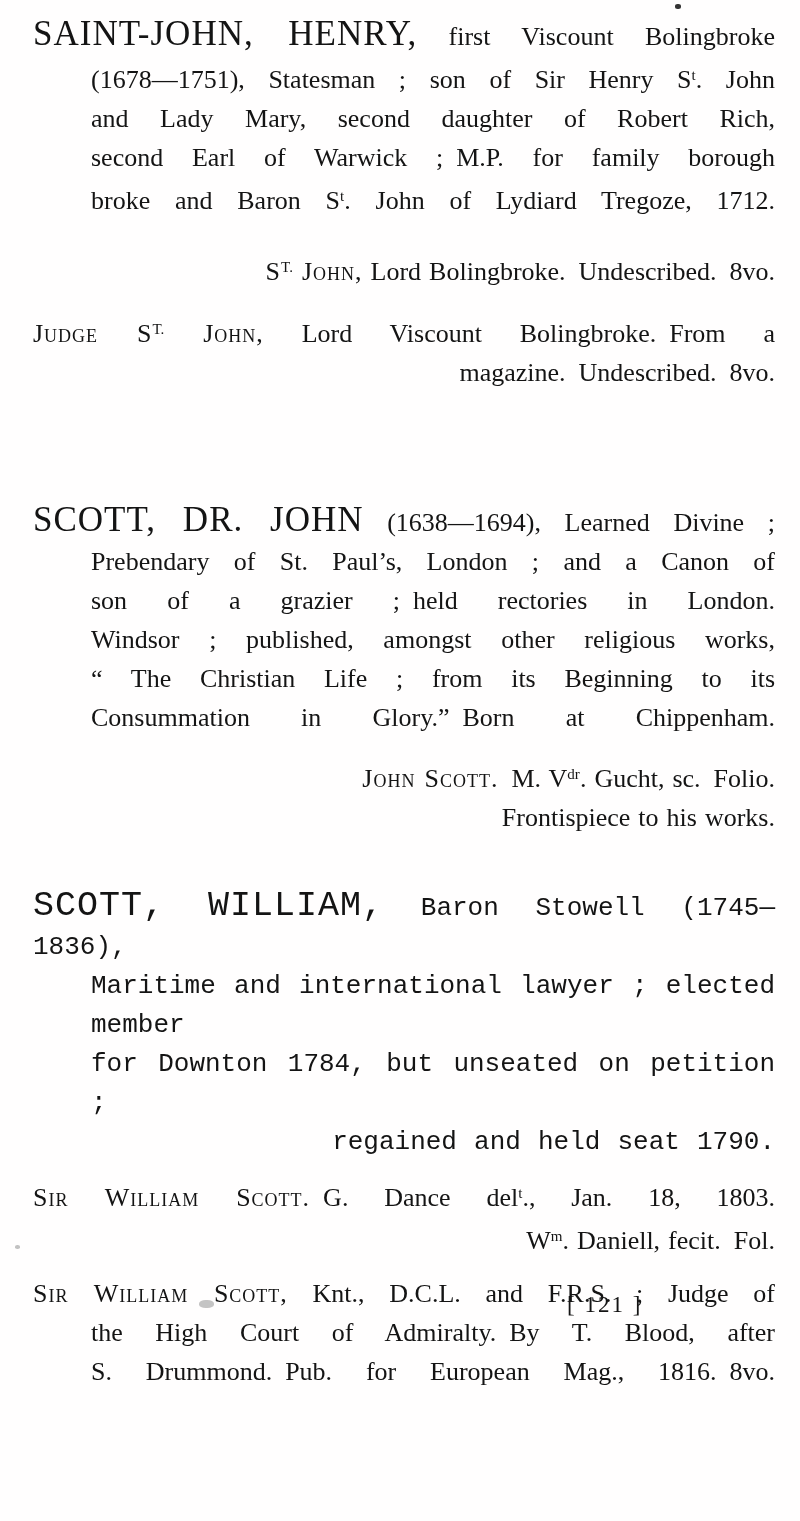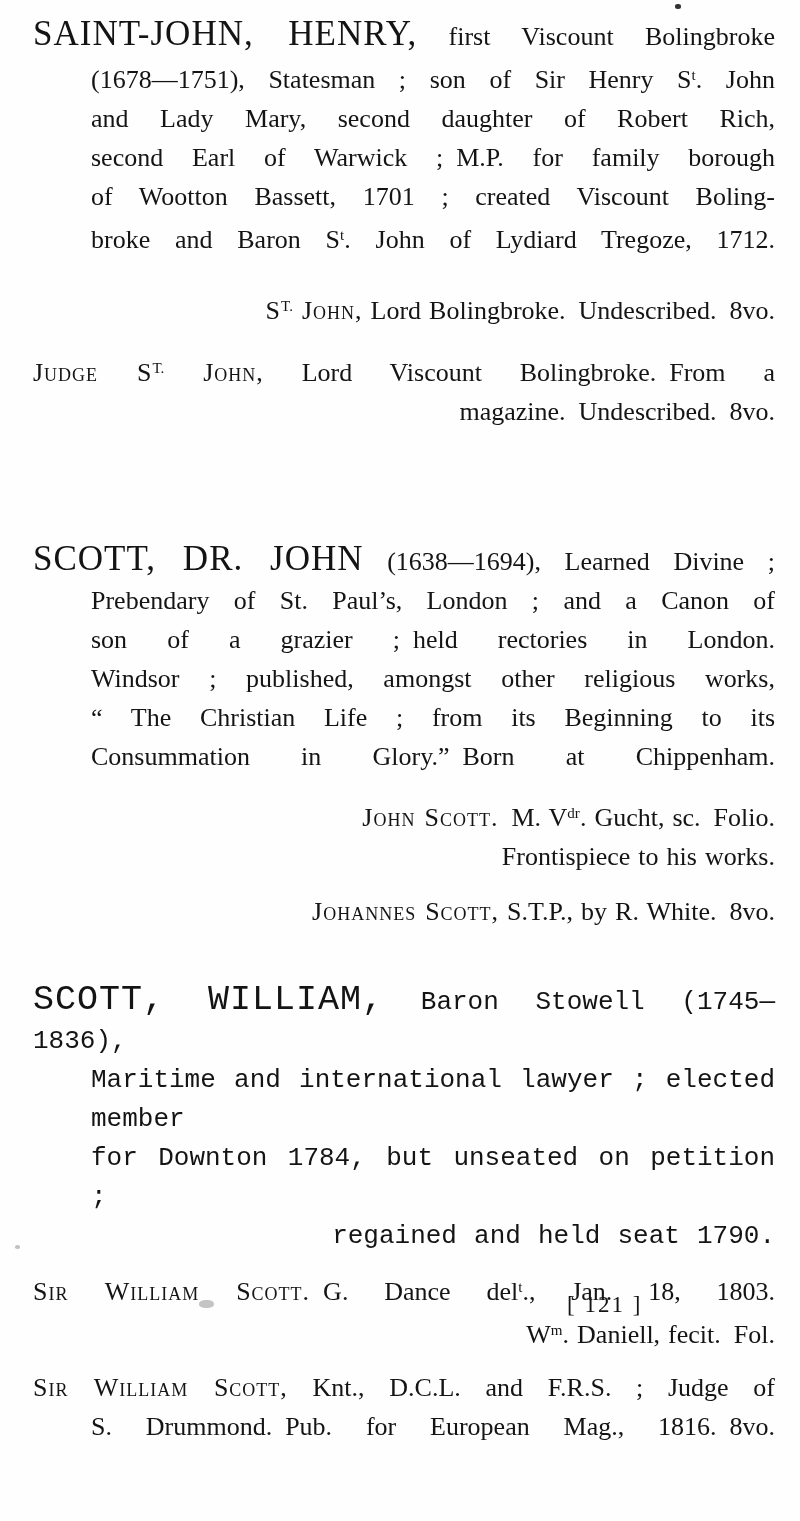--- a/index.html
+++ b/index.html
@@ -37,21 +37,20 @@
 </head>
 <body>
 
 <div class="page">
   <div class="column">
       <div class="entry" style="margin-top: 0px;">
         <div class="line j"><span class="s-hw">SAINT-JOHN, HENRY,</span><span class="s-p"> first Viscount Bolingbroke</span></div>
         <div class="line j ind"><span class="s-p">(1678—1751), Statesman ; son of Sir Henry S</span><span class="s-sup">t</span><span class="s-p">. John</span></div>
         <div class="line j ind"><span class="s-p">and Lady Mary, second daughter of Robert Rich,</span></div>
         <div class="line j ind"><span class="s-p">second Earl of Warwick ; M.P. for family borough</span></div>
-        <div class="line j ind"><span class="s-p">of Wootton Bassett, 1701 ; created Viscount Boling-</span></div>
         <div class="line j ind"><span class="s-p">broke and Baron S</span><span class="s-sup">t</span><span class="s-p">. John of Lydiard Tregoze, 1712.</span></div>
       </div>
       <div class="entry" style="margin-top: 28px;">
         <div class="line"><span class="s-sc">S</span><span class="s-sup">T.</span><span class="s-sc"> John,</span><span class="s-p"> Lord Bolingbroke. Undescribed. 8vo.</span></div>
       </div>
       <div class="entry" style="margin-top: 20px;">
         <div class="line j"><span class="s-sc">Judge S</span><span class="s-sup">T.</span><span class="s-sc"> John,</span><span class="s-p"> Lord Viscount Bolingbroke. From a</span></div>
         <div class="line ind"><span class="s-p">magazine. Undescribed. 8vo.</span></div>
       </div>
       <div class="entry" style="margin-top: 108px;">
@@ -59,35 +58,33 @@
         <div class="line j ind"><span class="s-p">Prebendary of St. Paul’s, London ; and a Canon of</span></div>
         <div class="line j ind"><span class="s-p">son of a grazier ; held rectories in London.</span></div>
         <div class="line j ind"><span class="s-p">Windsor ; published, amongst other religious works,</span></div>
         <div class="line j ind"><span class="s-p">“ The Christian Life ; from its Beginning to its</span></div>
         <div class="line j ind"><span class="s-p">Consummation in Glory.” Born at Chippenham.</span></div>
       </div>
       <div class="entry" style="margin-top: 18px;">
         <div class="line"><span class="s-sc">John Scott.</span><span class="s-p"> M. V</span><span class="s-sup">dr</span><span class="s-p">. Gucht, sc. Folio.</span></div>
         <div class="line ind"><span class="s-p">Frontispiece to his works.</span></div>
       </div>
-      <div class="entry" style="margin-top: 16px;">
-        <div class="line"><span class="s-sc">Johannes Scott,</span><span class="s-p"> S.T.P., by R. White. 8vo.</span></div>
-      </div>
       <div class="entry" style="margin-top: 50px; font-family: Liberation Mono, monospace;">
         <div class="line j"><span class="s-hw">SCOTT, WILLIAM,</span><span class="s-p"> Baron Stowell (1745—1836),</span></div>
         <div class="line j ind"><span class="s-p">Maritime and international lawyer ; elected member</span></div>
         <div class="line j ind"><span class="s-p">for Downton 1784, but unseated on petition ;</span></div>
         <div class="line ind"><span class="s-p">regained and held seat 1790.</span></div>
       </div>
       <div class="entry" style="margin-top: 12px;">
         <div class="line j"><span class="s-sc">Sir William Scott.</span><span class="s-p"> G. Dance del</span><span class="s-sup">t</span><span class="s-p">., Jan. 18, 1803.</span></div>
         <div class="line ind"><span class="s-p">W</span><span class="s-sup">m</span><span class="s-p">. Daniell, fecit. Fol.</span></div>
       </div>
       <div class="entry" style="margin-top: 14px;">
         <div class="line j"><span class="s-sc">Sir William Scott,</span><span class="s-p"> Knt., D.C.L. and F.R.S. ; Judge of</span></div>
+        <div class="line j ind"><span class="s-p">the High Court of Admiralty. By T. Blood, after</span></div>
         <div class="line j ind"><span class="s-p">S. Drummond. Pub. for European Mag., 1816. 8vo.</span></div>
       </div>
     </div>
   <div class="pagenum">[ 121 ]</div>
   <div id="artifacts">
       <div class="speck" style="left: 675px; top: 4px; width: 6px; height: 5px; background: rgb(29, 29, 29); opacity: 0.9;"></div>
       <div class="speck" style="left: 199px; top: 1300px; width: 15px; height: 8px; background: rgb(138, 138, 138); opacity: 0.5;"></div>
       <div class="speck" style="left: 15px; top: 1245px; width: 5px; height: 4px; background: rgb(154, 154, 154); opacity: 0.6;"></div>
     </div>
 </div>

